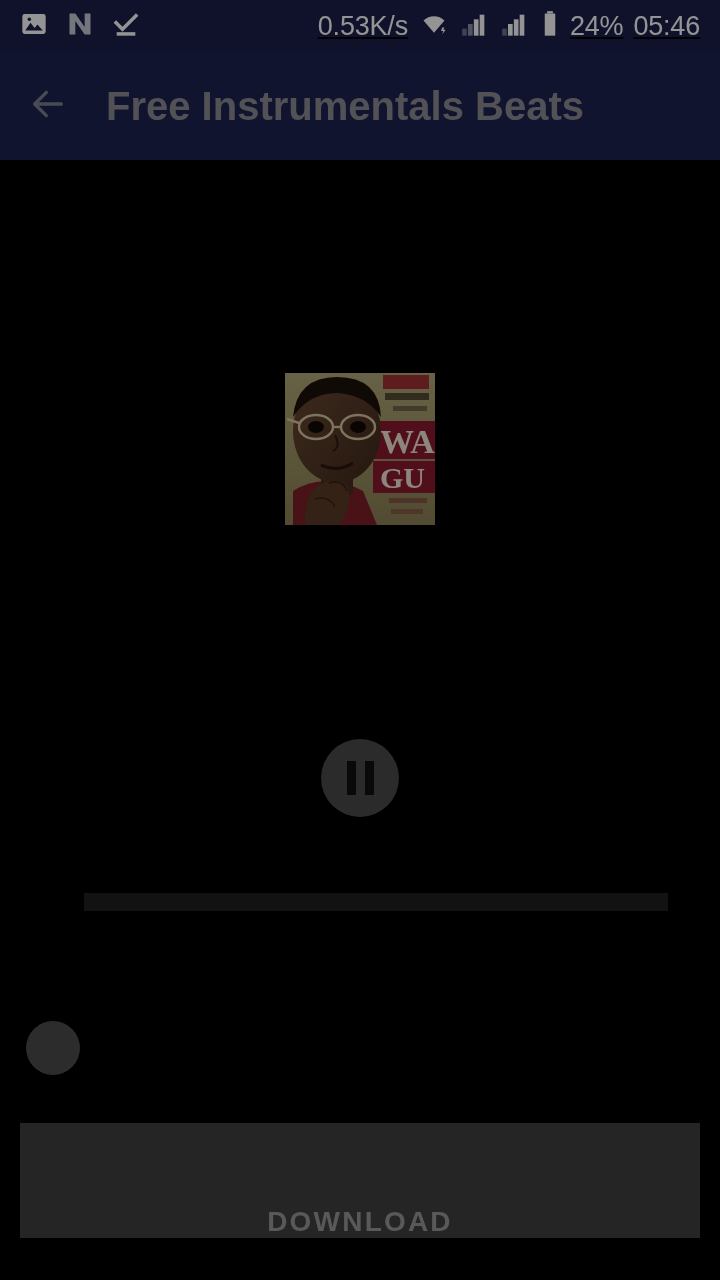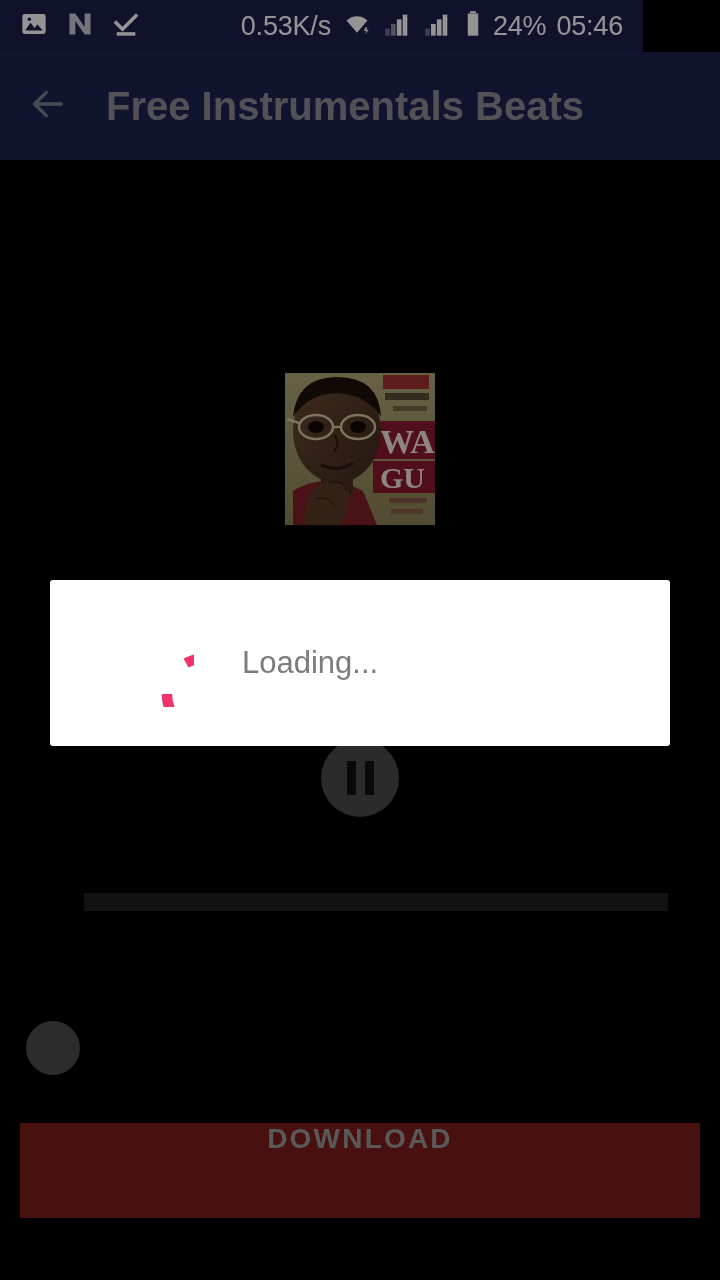--- a/index.html
+++ b/index.html
@@ -11,24 +11,25 @@
   }
   #screen {
     position:relative;
     width:720px; height:1280px;
     background:#000000;
   }
 
   
   #status-bar {
     position:absolute; left:0; top:0;
-    width:643px; height:52px;
+    width:720px; height:52px;
     background:#1a2049;
     display:flex; align-items:center;
     padding:0 20px;
+    text-decoration:underline;
   }
   .sb-left { display:flex; align-items:center; gap:18px; }
   .sb-right {
     margin-left:auto;
     display:flex; align-items:center; gap:10px;
   }
   .sb-text {
     color:#ffffff; font-size:27px;
     letter-spacing:-0.2px; white-space:nowrap;
   }
@@ -109,23 +110,23 @@
     left:26px; top:861px;
     width:54px; height:54px;
     border-radius:50%;
     background:#4d4d4d;
   }
 
   
   #download-button {
     position:absolute;
     left:20px; top:963px;
-    width:680px; height:95px;
-    background:#7f1d1d;
-    display:flex; align-items:flex-start; justify-content:center;
+    width:680px; height:115px;
+    background:#404040;
+    display:flex; align-items:flex-end; justify-content:center;
   }
   #download-label {
     color:#9a9a9a;
     font-size:28px;
     font-weight:bold;
     letter-spacing:2.2px;
   }
 
   
   #dim-overlay {
@@ -296,22 +297,14 @@
     </div>
     <div id="seek-thumb"></div>
 
     <div id="download-button">
       <span id="download-label">DOWNLOAD</span>
     </div>
   </div>
 
   <div id="dim-overlay"></div>
 
-  <div id="loading-dialog">
-    <span id="loading-spinner">
-      <svg width="88" height="88" viewBox="0 0 44 44">
-        <path d="M30.5 37.5 A18 18 0 1 0 40 22" stroke="#f0336a" stroke-width="5.2" fill="none" stroke-linecap="butt"></path>
-      </svg>
-    </span>
-    <span id="loading-text">Loading...</span>
-  </div>
 
 </div>
 
 </body></html>

